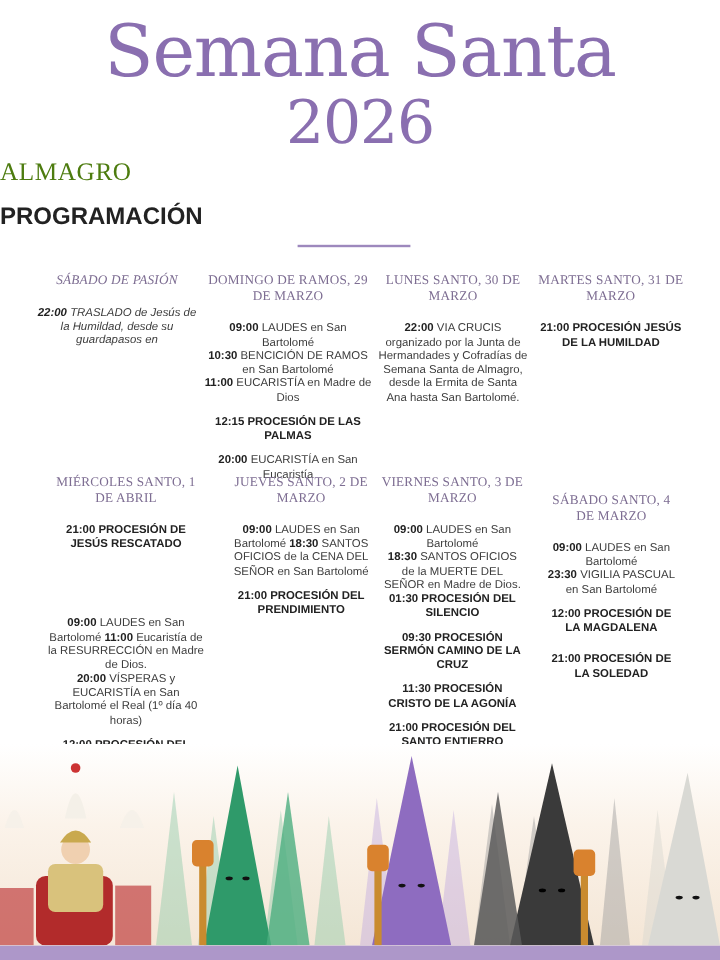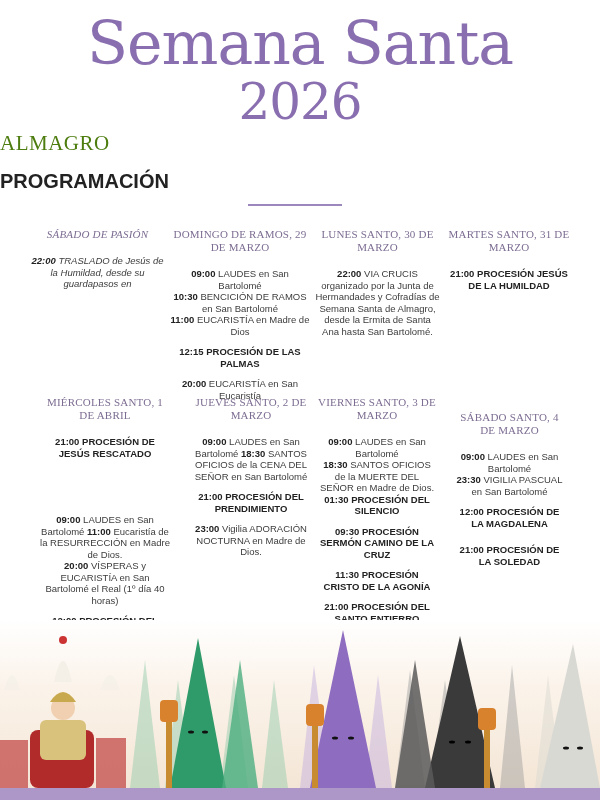--- a/index.html
+++ b/index.html
@@ -83,21 +83,20 @@
 
 <div class="day" style="left:40px; top:396px; width:130px;">
   <div class="day-head">MIÉRCOLES SANTO, 1 DE ABRIL</div>
   <div class="ev bold"><span>21:00</span> <span>PROCESIÓN DE JESÚS RESCATADO</span></div>
 </div>
 
 <div class="day" style="left:182px; top:396px; width:118px;margin-left:10px;">
   <div class="day-head">JUEVES SANTO, 2 DE MARZO</div>
   <div class="ev" style="margin-top:4px;"><b>09:00</b> <span>LAUDES en San Bartolomé</span> <b>18:30</b> <span>SANTOS OFICIOS de la CENA DEL SEÑOR en San Bartolomé</span></div>
   <div class="ev bold gap"><span>21:00</span> <span>PROCESIÓN DEL PRENDIMIENTO</span></div>
-  <div class="ev gap"><b>23:00</b> <span>Vigilia ADORACIÓN NOCTURNA en Madre de Dios.</span></div>
 </div>
 
 <div class="day" style="left:318px; top:396px; width:118px;">
   <div class="day-head">VIERNES SANTO, 3 DE MARZO</div>
   <div class="ev"><b>09:00</b> <span>LAUDES en San Bartolomé</span></div>
   <div class="ev"><b>18:30</b> <span>SANTOS OFICIOS de la MUERTE DEL SEÑOR en Madre de Dios.</span></div>
   <div class="ev bold"><span>01:30</span> <span>PROCESIÓN DEL SILENCIO</span></div>
   <div class="ev bold gap"><span>09:30</span> <span>PROCESIÓN SERMÓN CAMINO DE LA CRUZ</span></div>
   <div class="ev bold gap"><span>11:30</span> <span>PROCESIÓN CRISTO DE LA AGONÍA</span></div>
   <div class="ev bold gap"><span>21:00</span> <span>PROCESIÓN DEL SANTO ENTIERRO</span></div>

